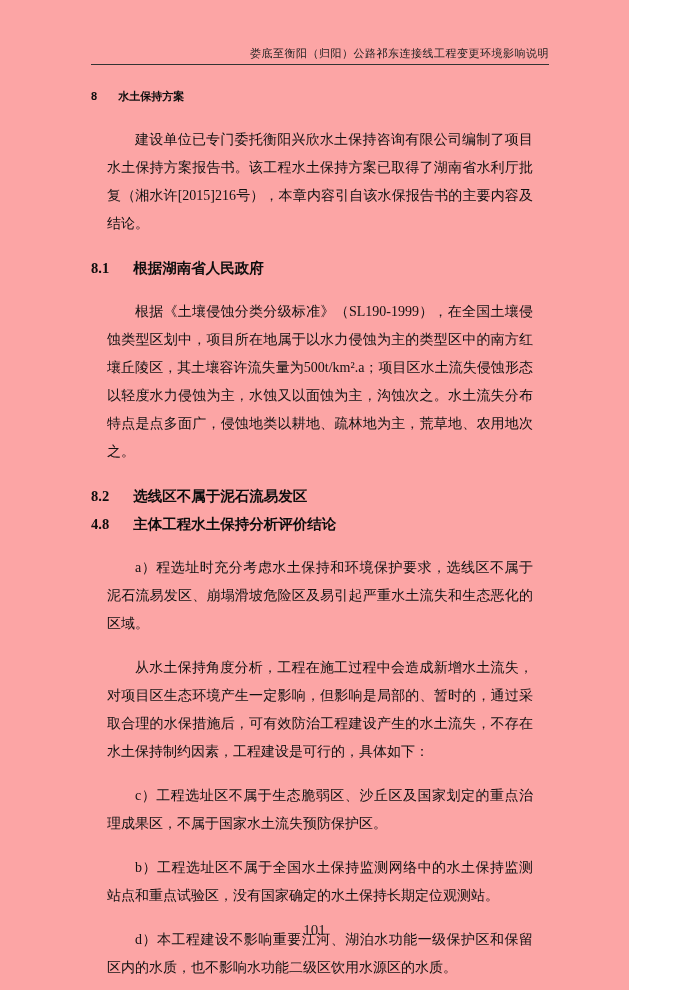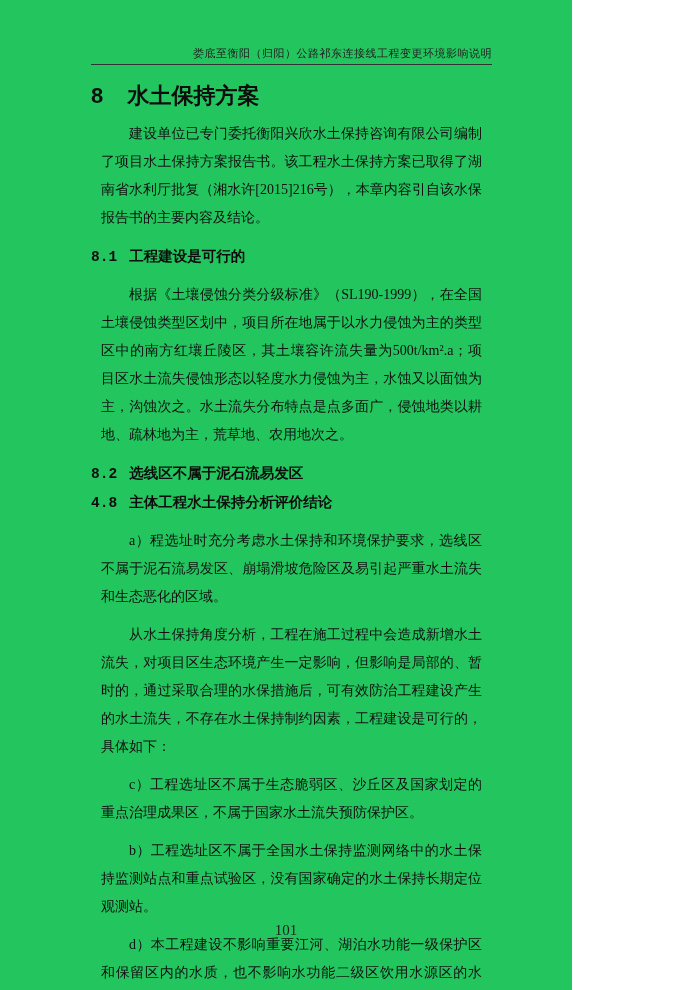--- a/index.html
+++ b/index.html
@@ -2,23 +2,23 @@
 <html><head>
 <meta charset="utf-8">
 <style>
   html, body {
     margin: 0;
     padding: 0;
     background: #ffffff;
   }
   .page {
     position: relative;
-    width: 572px;
+    width: 629px;
     height: 990px;
-    background: #22c55e;
+    background: #fca5a5;
     overflow: hidden;
     font-family: "Liberation Serif", "DejaVu Serif", serif;
     color: #111111;
   }
   
   .running-header {
     position: absolute;
     top: 46px;
     left: 91px;
     right: 80px;
@@ -43,43 +43,43 @@
     left: 91px;
     right: 80px;
     font-size: 14px;
     line-height: 28px;
     text-align: justify;
   }
   .chapter {
     margin: 0 0 4px 0;
     font-family: "Liberation Sans", "DejaVu Sans", sans-serif;
     font-weight: bold;
-    font-size: 22px;
+    font-size: 11px;
     line-height: 28px;
     color: #0d0d0d;
   }
   .chapter .ch-num {
     display: inline-block;
     margin-right: 18px;
   }
   .section {
     margin: 0;
     font-family: "Liberation Sans", "DejaVu Sans", sans-serif;
     font-weight: bold;
     font-size: 14.5px;
     line-height: 28px;
     color: #0d0d0d;
   }
   .section .sec-num {
     display: inline-block;
-    margin-right: 8px;
-    font-family: Liberation Mono, monospace;
+    margin-right: 20px;
+    font-family: Liberation Serif, serif;
   }
   .para {
-    margin: 10px;
+    margin: 16px;
     text-indent: 2em;
   }
   
   .page-footer {
     position: absolute;
     top: 922px;
     left: 0;
     right: 0;
     text-align: center;
     font-size: 15px;
@@ -101,21 +101,21 @@
 
     <h1 class="chapter">
       <span class="ch-num">8</span>
       <span class="ch-title">水土保持方案</span>
     </h1>
 
     <p class="para">建设单位已专门委托衡阳兴欣水土保持咨询有限公司编制了项目水土保持方案报告书。该工程水土保持方案已取得了湖南省水利厅批复（湘水许[2015]216号），本章内容引自该水保报告书的主要内容及结论。</p>
 
     <h2 class="section">
       <span class="sec-num">8.1</span>
-      <span class="sec-title">工程建设是可行的</span>
+      <span class="sec-title">根据湖南省人民政府</span>
     </h2>
 
     <p class="para">根据《土壤侵蚀分类分级标准》（SL190-1999），在全国土壤侵蚀类型区划中，项目所在地属于以水力侵蚀为主的类型区中的南方红壤丘陵区，其土壤容许流失量为500t/km².a；项目区水土流失侵蚀形态以轻度水力侵蚀为主，水蚀又以面蚀为主，沟蚀次之。水土流失分布特点是点多面广，侵蚀地类以耕地、疏林地为主，荒草地、农用地次之。</p>
 
     <h2 class="section">
       <span class="sec-num">8.2</span>
       <span class="sec-title">选线区不属于泥石流易发区</span>
     </h2>
 
 

